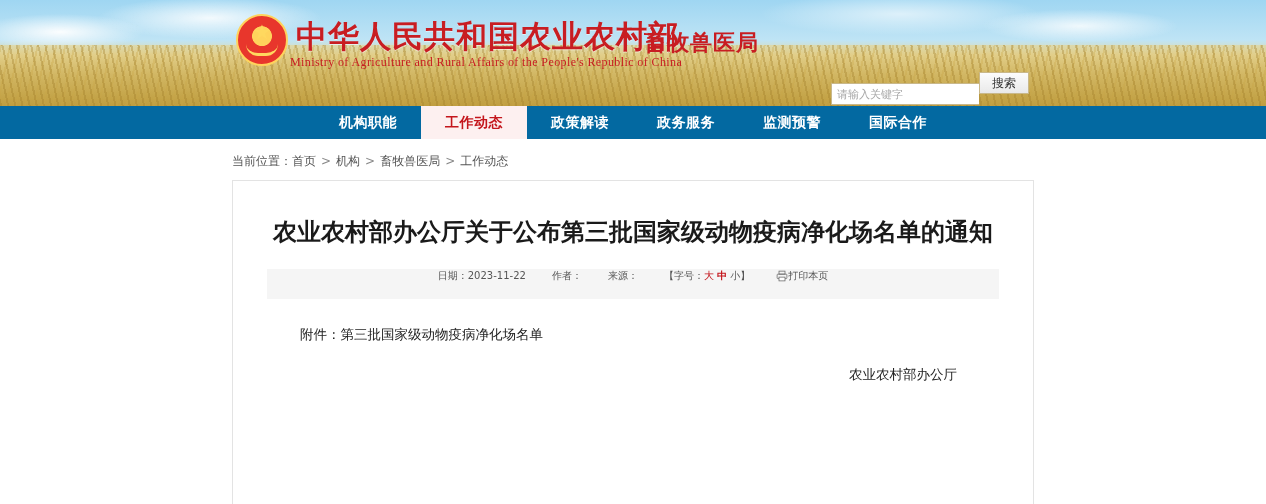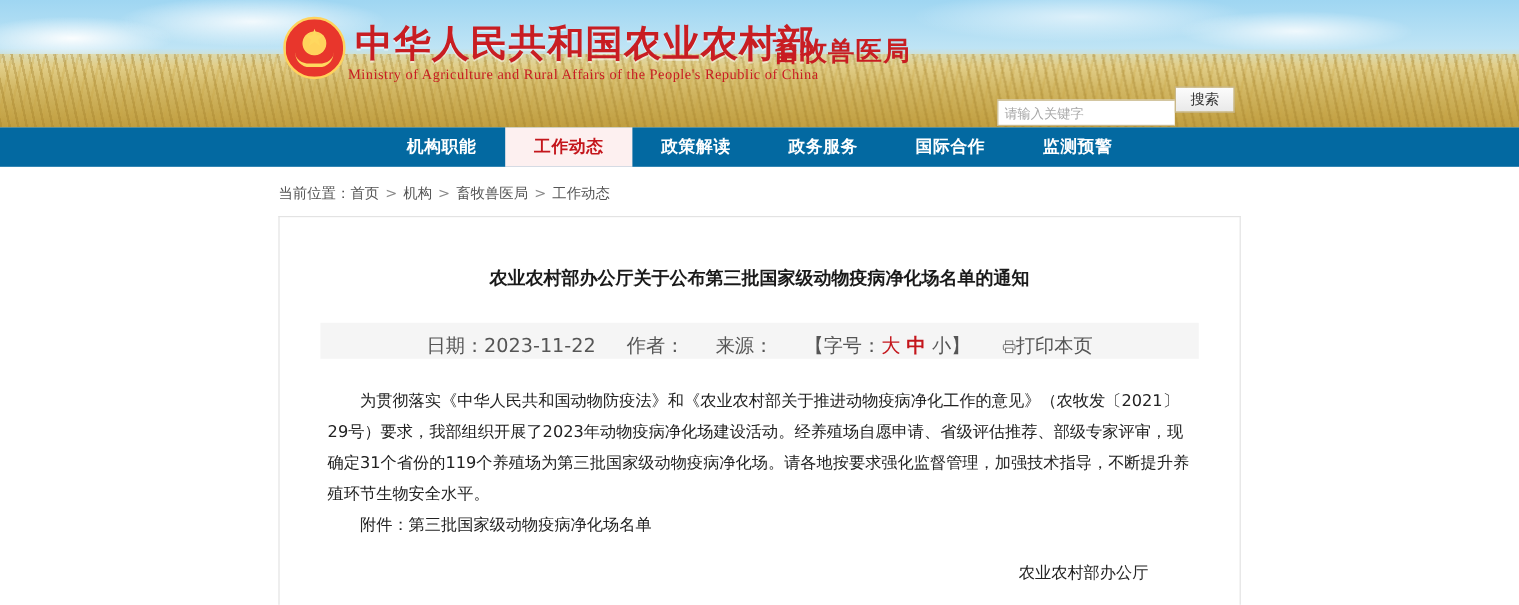--- a/index.html
+++ b/index.html
@@ -157,35 +157,35 @@
     width: 802px;
     margin: 0 auto;
     background: #fff;
     border: 1px solid #e3e3e3;
     border-bottom: none;
     min-height: 330px;
     padding: 26px 34px 10px 34px;
   }
   .art-title {
     text-align: center;
-    font-size: 15px;
+    font-size: 24px;
     font-weight: bold;
     color: #1a1a1a;
     line-height: 30px;
     padding: 10px 6px 22px 6px;
     font-family: "DejaVu Sans", "Liberation Sans", sans-serif;
   }
   .meta {
     background: #f5f5f5;
     height: 30px;
     display: flex;
-    align-items: flex-end;
+    align-items: flex-start;
     justify-content: center;
     gap: 26px;
-    font-size: 16px;
+    font-size: 10px;
     color: #555;
     font-family: "DejaVu Sans", sans-serif;
   }
   .meta .m { white-space: nowrap; }
   .fs-big { color: #c4161c; }
   .fs-mid { color: #c4161c; font-weight: bold; }
   .print { display: inline-flex; align-items: center; gap: 0; cursor: pointer; }
   .print svg { display: block; }
 
   .body-text {
@@ -229,22 +229,22 @@
     </div>
   </div>
 </div>
 
 <div class="nav">
   <div class="nav-inner">
     <div class="nav-item">机构职能</div>
     <div class="nav-item active">工作动态</div>
     <div class="nav-item">政策解读</div>
     <div class="nav-item">政务服务</div>
+    <div class="nav-item">监测预警</div>
     <div class="nav-item">国际合作</div>
-    <div class="nav-item">监测预警</div>
   </div>
 </div>
 
 <div class="crumb-wrap">
   <span>当前位置：</span><a href="#">首页</a><span class="crumb-sep">&gt;</span><a href="#">机构</a><span class="crumb-sep">&gt;</span><a href="#">畜牧兽医局</a><span class="crumb-sep">&gt;</span><a href="#">工作动态</a>
 </div>
 
 <div class="article">
 
   <div class="art-title">农业农村部办公厅关于公布第三批国家级动物疫病净化场名单的通知</div>
@@ -270,21 +270,20 @@
           <rect x="4" y="1.5" width="8" height="4" fill="none" stroke="#666" stroke-width="1"></rect>
           <rect x="1.5" y="5.5" width="13" height="6" rx="1" fill="none" stroke="#666" stroke-width="1"></rect>
           <rect x="4" y="9.5" width="8" height="5" fill="#fff" stroke="#666" stroke-width="1"></rect>
         </svg>
       </span>
       <span>打印本页</span>
     </span>
   </div>
 
   <div class="body-text">
-    <p class="indent">为贯彻落实《中华人民共和国动物防疫法》和《农业农村部关于推进动物疫病净化工作的意见》（农牧发〔2021〕29号）要求，我部组织开展了2023年动物疫病净化场建设活动。经养殖场自愿申请、省级评估推荐、部级专家评审，现确定31个省份的119个养殖场为第三批国家级动物疫病净化场。请各地按要求强化监督管理，加强技术指导，不断提升养殖环节生物安全水平。</p>
     <p class="indent">附件：第三批国家级动物疫病净化场名单</p>
 
     <div class="sign">
       <div>农业农村部办公厅</div>
 
     </div>
   </div>
 
 </div>
 

